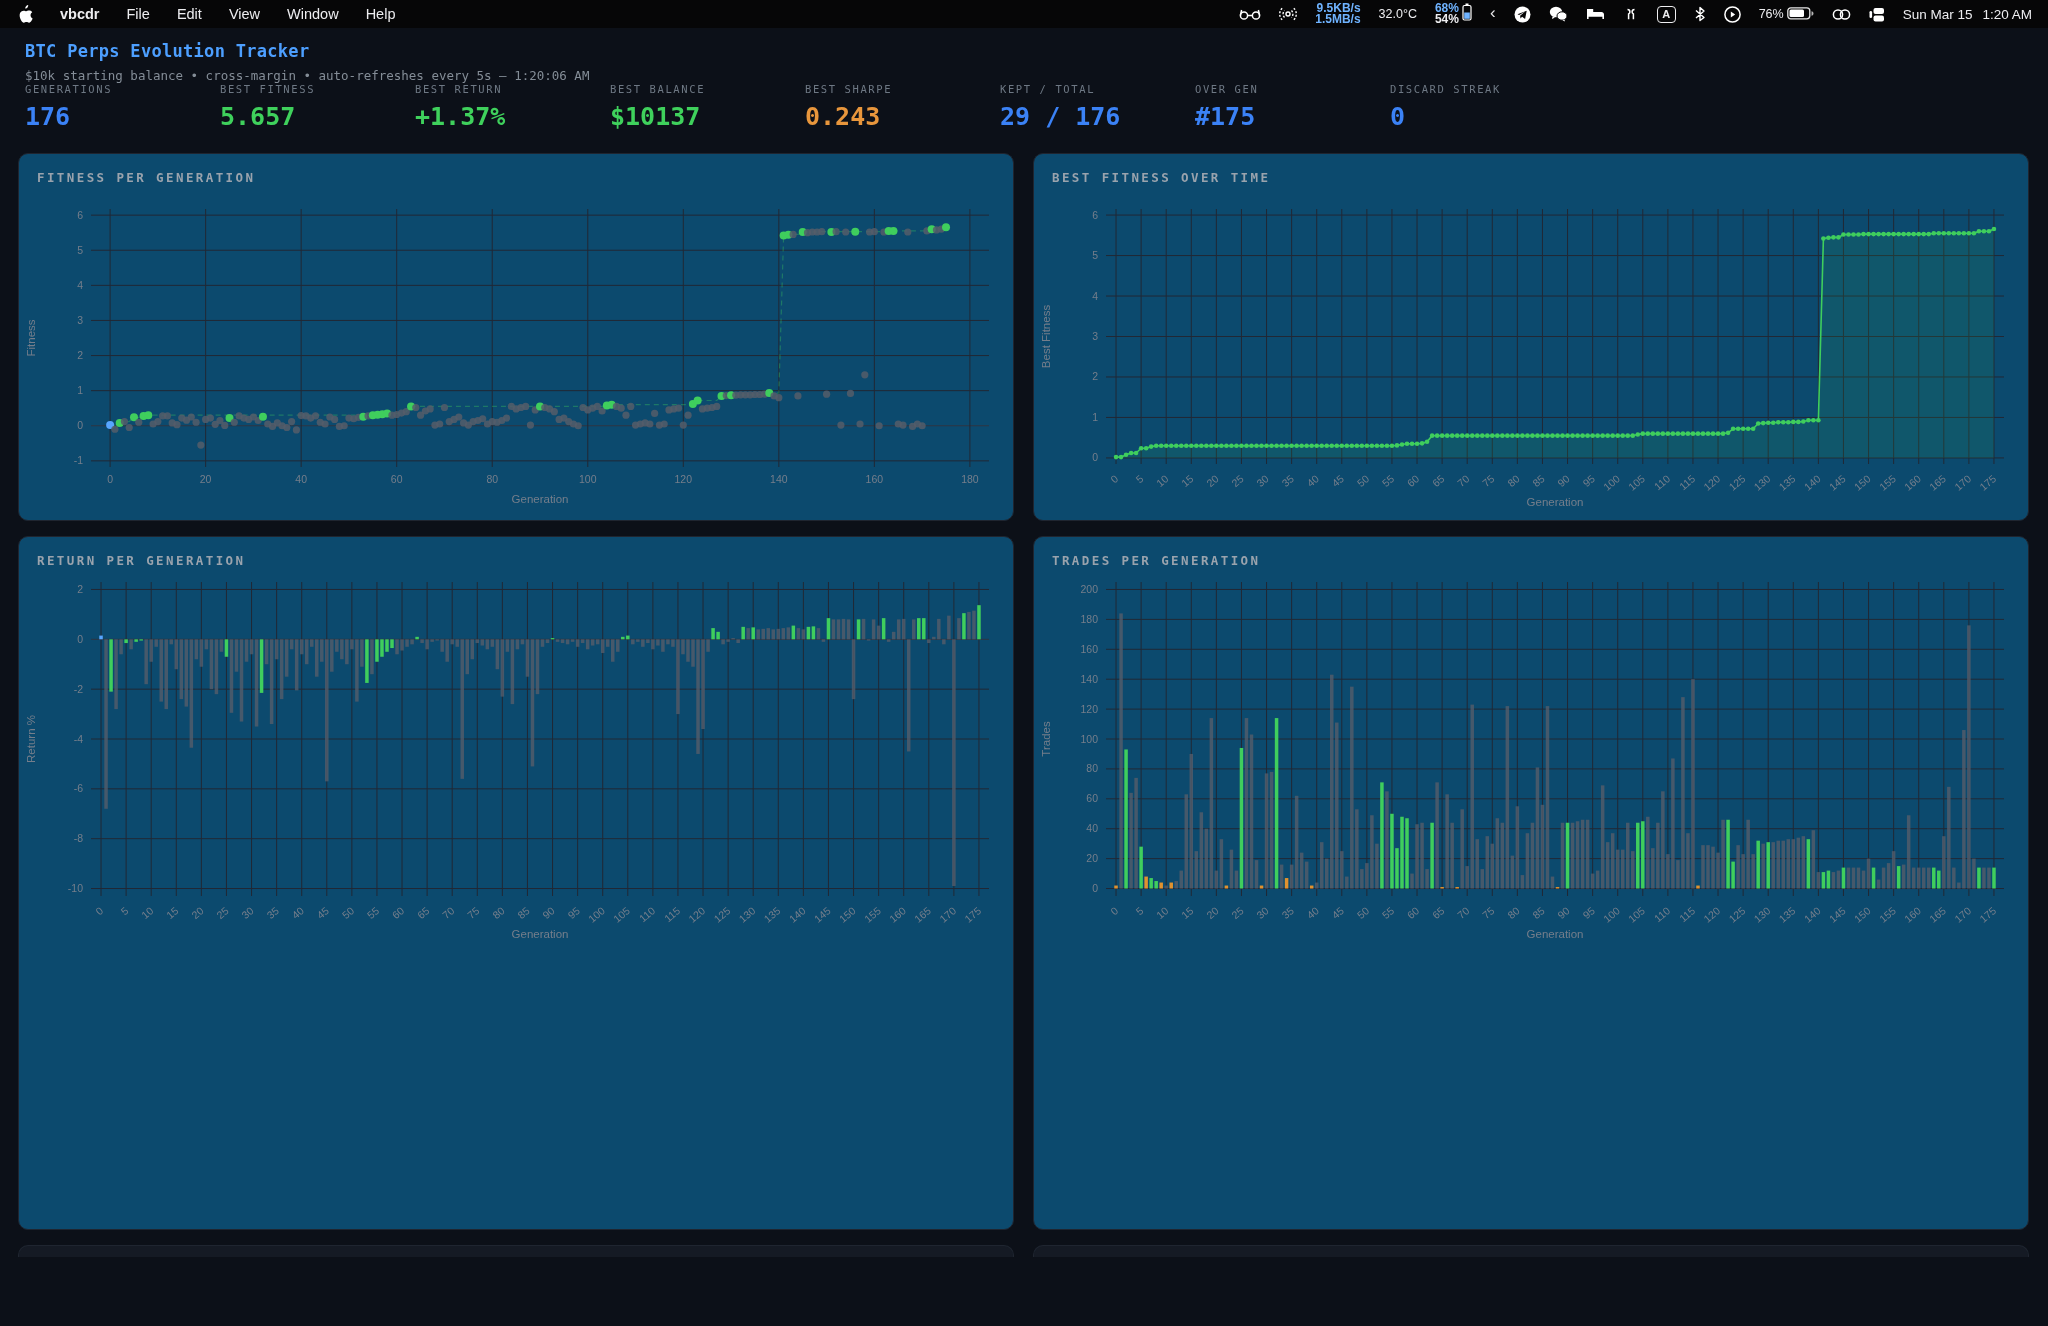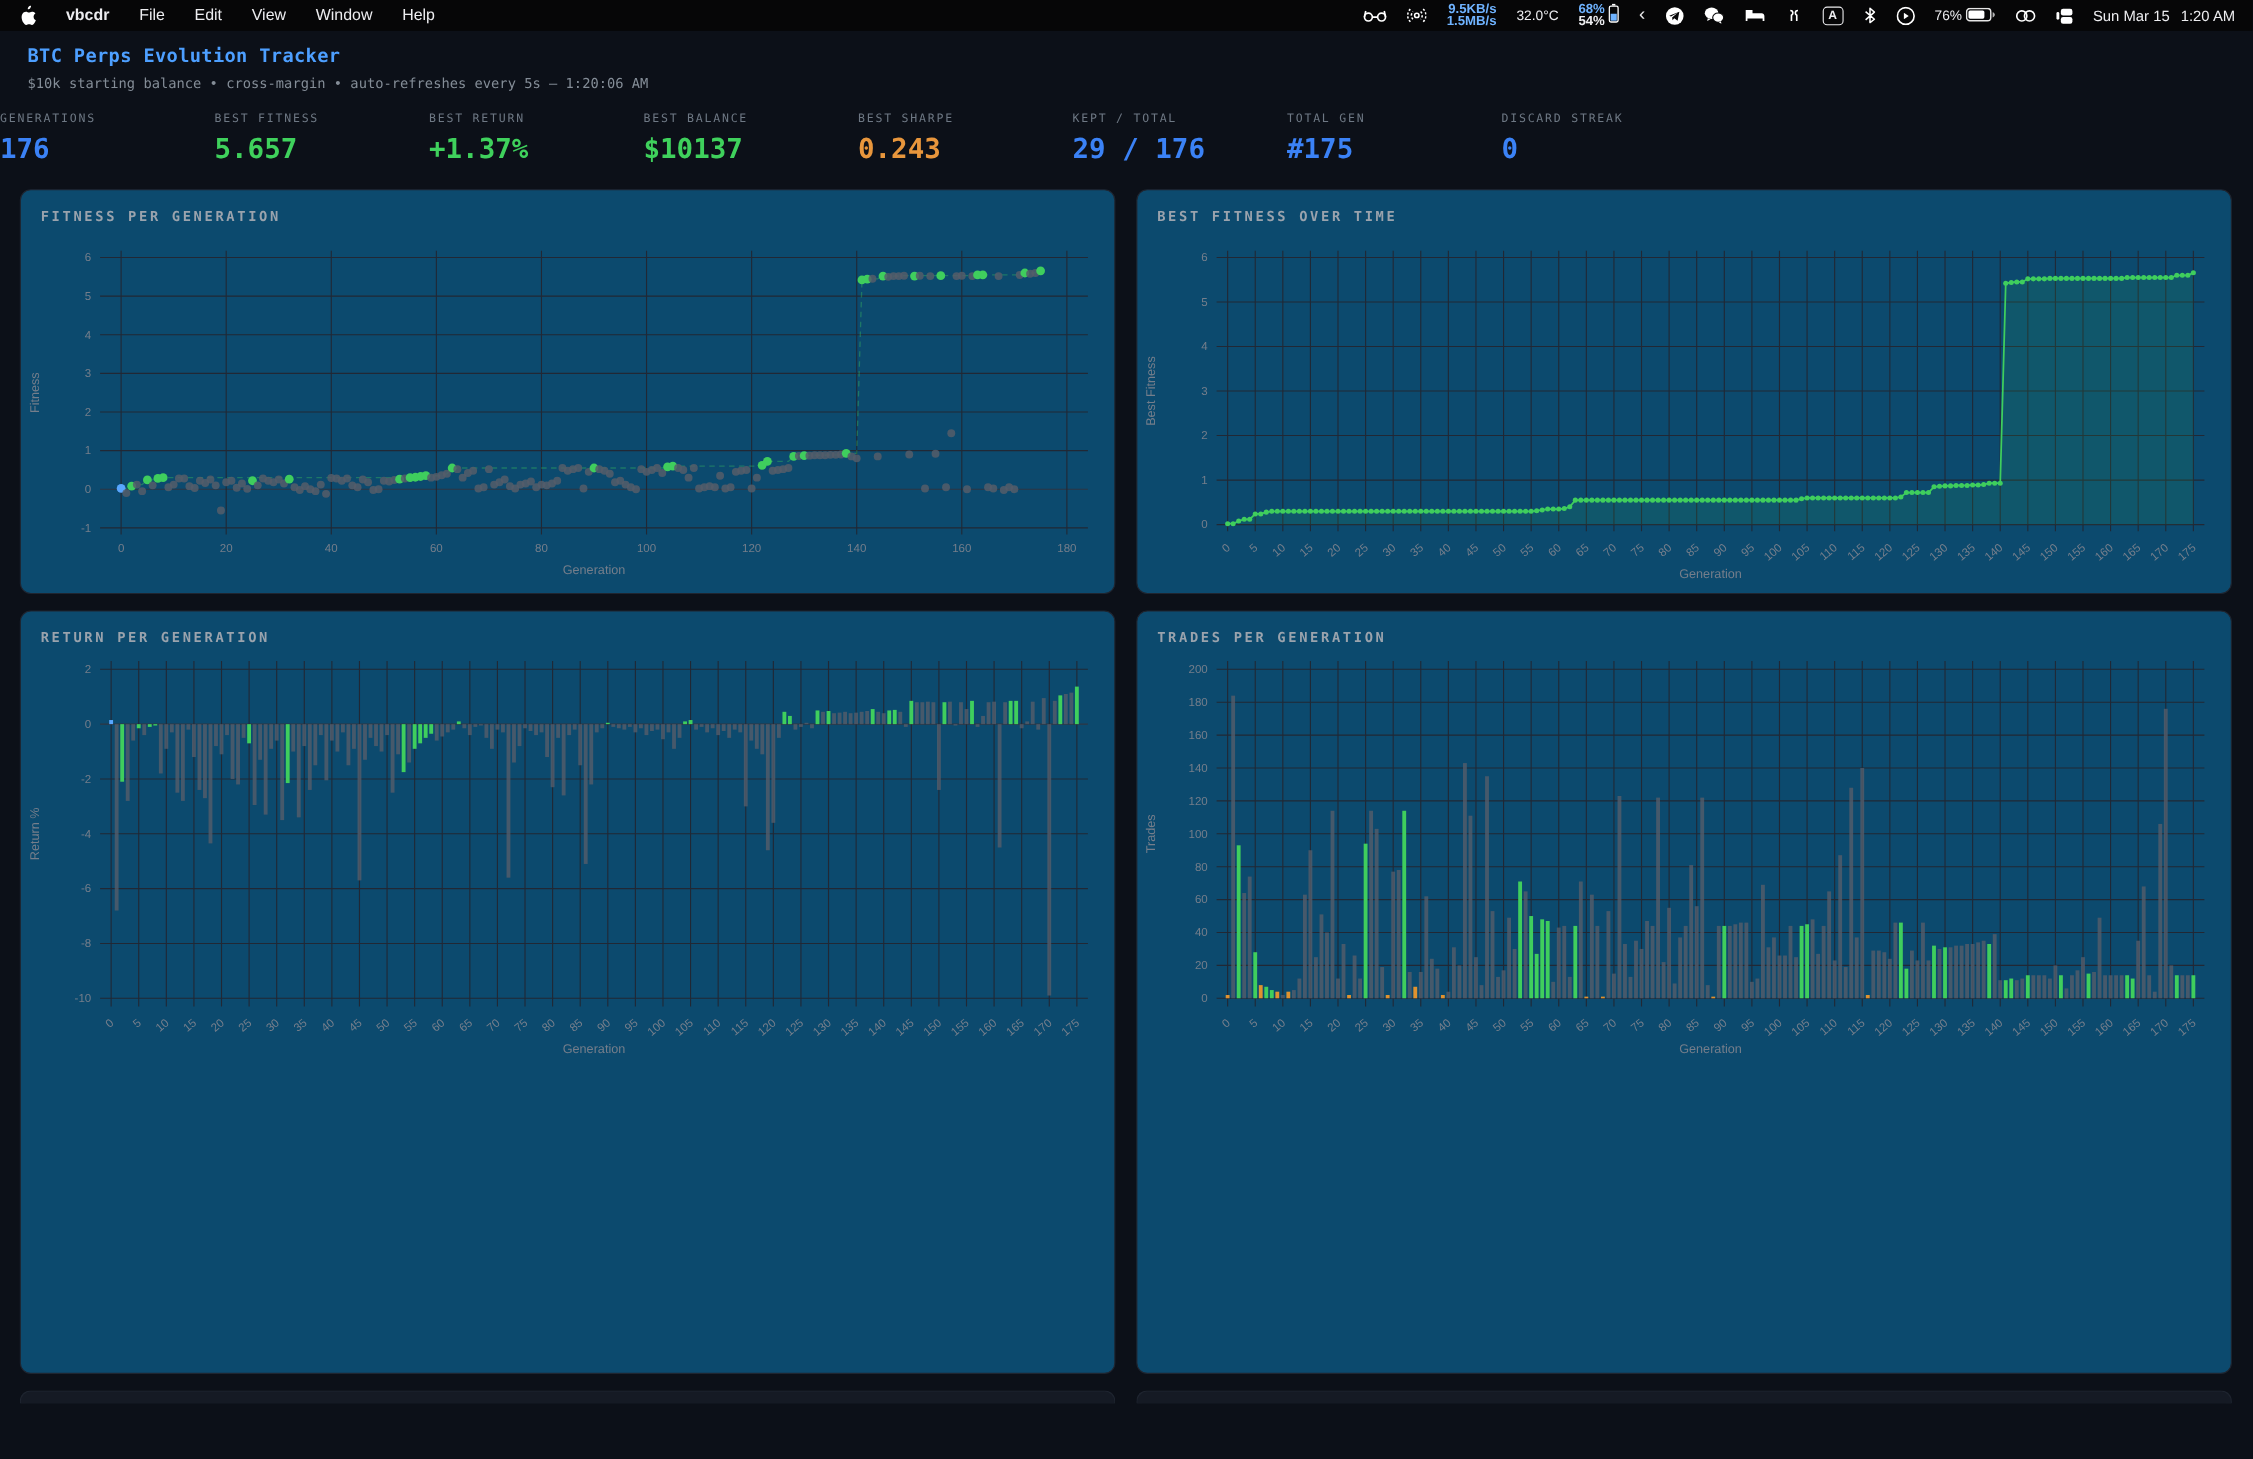--- a/index.html
+++ b/index.html
@@ -29,21 +29,21 @@
     border:1.6px solid #ededf0; border-radius:4px; width:19px; height:17px;
     display:flex; align-items:center; justify-content:center;
     font-size:11px; font-weight:bold;
   }
   .clock { font-size:13.5px; display:flex; gap:10px; }
   
   .header { padding:13px 0 0 25px; }
   .page-title { color:#4d9fff; font-size:17px; font-weight:bold; letter-spacing:.3px; }
   .page-sub { color:#848d97; font-size:12.5px; margin-top:7px; }
   
-  .stats { display:flex; margin-top:19px; }
+  .stats { display:flex; padding-left:25px; }
   .stat { width:195px; }
   .stat-label { font-size:10.5px; letter-spacing:1.6px; color:#6e7884; }
   .stat-value { font-size:25px; font-weight:bold; margin-top:7px; }
   .c-blue   { color:#3b82f6; }
   .c-green  { color:#3fd15c; }
   .c-orange { color:#e8963c; }
   
   .grid {
     margin:22px 18px 0; display:grid;
     grid-template-columns:996px 996px; gap:15px 19px;
@@ -213,21 +213,21 @@
     </div>
     <div class="stat">
       <div class="stat-label">BEST SHARPE</div>
       <div class="stat-value c-orange">0.243</div>
     </div>
     <div class="stat">
       <div class="stat-label">KEPT / TOTAL</div>
       <div class="stat-value c-blue">29 / 176</div>
     </div>
     <div class="stat">
-      <div class="stat-label">TOTAL GEN</div>
+      <div class="stat-label">OVER GEN</div>
       <div class="stat-value c-blue">#175</div>
     </div>
     <div class="stat">
       <div class="stat-label">DISCARD STREAK</div>
       <div class="stat-value c-blue">0</div>
     </div>
   </div>
 
 <div class="grid">
   <div class="panel h1">

